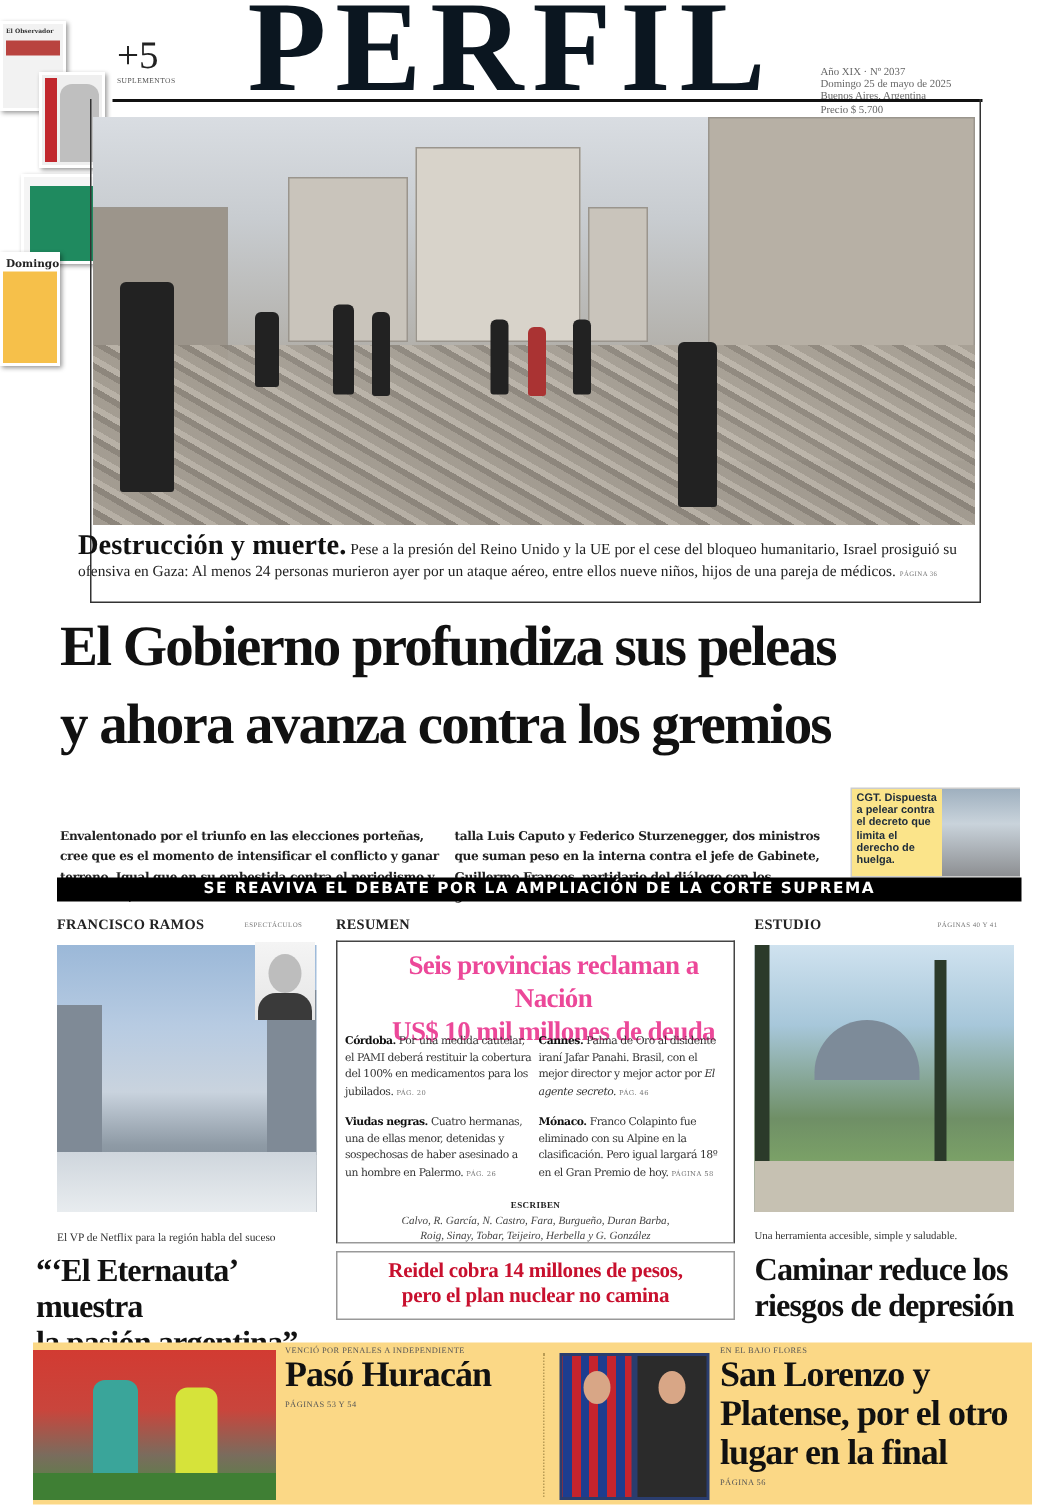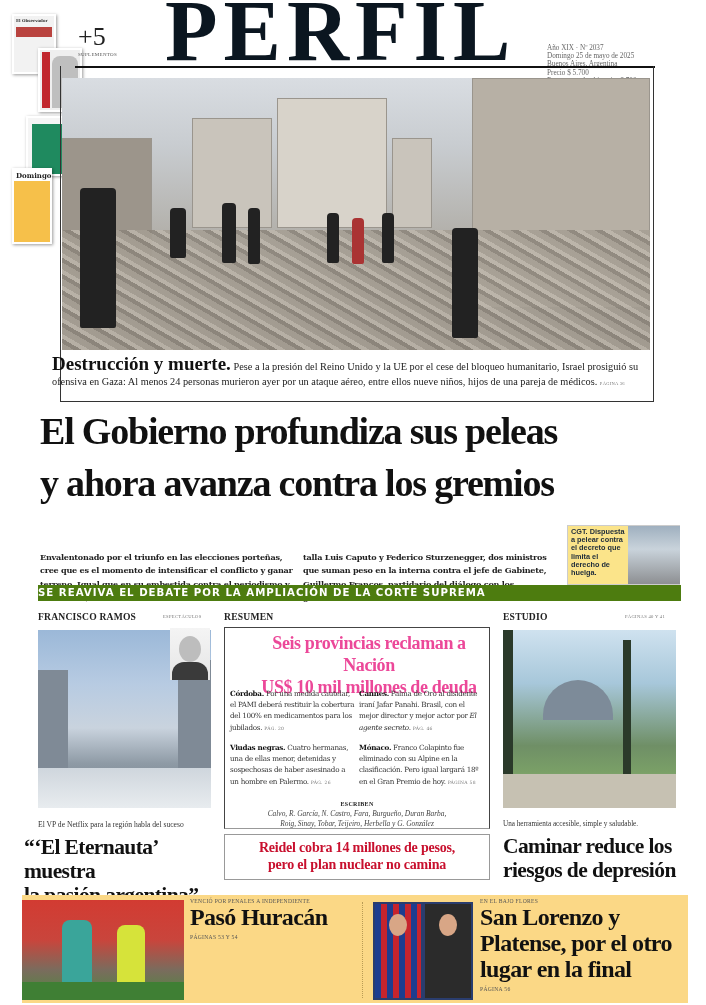--- a/index.html
+++ b/index.html
@@ -1,21 +1,21 @@
 <!DOCTYPE html>
 <html><head>
 <meta charset="utf-8">
 <style>
   * { box-sizing: border-box; margin: 0; padding: 0; }
   html, body { width: 706px; height: 1005px; background: #fff; overflow: hidden; }
   body { position: relative; font-family: "DejaVu Serif", serif; color: #111; }
   .abs { position: absolute; }
 
   
-  .supp-stack { left: 12px; top: 10px; width: 75px; height: 240px; }
+  .supp-stack { left: 0; top: 10px; width: 75px; height: 240px; }
   .mini { position: absolute; border: 2px solid #fff; box-shadow: 1px 1px 3px rgba(0,0,0,.4); }
   .plus5 { left: 78px; top: 24px; font-family: "Liberation Serif", serif; font-size: 26px; line-height: 26px; color: #222; }
   .supl { left: 78px; top: 52px; font-size: 5px; letter-spacing: .3px; color: #555; font-family: "Liberation Serif", serif; }
   .logo { left: 165px; top: -12px; font-family: "Liberation Serif", serif; font-weight: bold; font-size: 86px; line-height: 86px; letter-spacing: 6px; color: #0b1620; }
   .meta { left: 547px; top: 24px; font-family: "Liberation Serif", serif; font-size: 7.2px; line-height: 8.2px; color: #666; margin-top: 20px; }
   .mast-rule { left: 75px; top: 66px; width: 580px; height: 1.5px; background: #111; }
 
   
   .hero-box { left: 60px; top: 66px; width: 594px; height: 336px; border: 1px solid #333; border-top: none; }
   .hero-photo { left: 62px; top: 78px; width: 588px; height: 272px; overflow: hidden;
@@ -29,22 +29,22 @@
   .pg { font-size: 4.5px; color: #777; letter-spacing: .3px; }
 
   
   .main-head { left: 40px; top: 405px; width: 650px; font-family: "Liberation Serif", serif; font-weight: bold; font-size: 38px; line-height: 52px; letter-spacing: -1.2px; color: #111; }
   .lede { top: 551px; width: 262px; font-family: "DejaVu Serif", serif; font-weight: bold; font-size: 8.1px; line-height: 13.3px; color: #222; letter-spacing: -.25px; }
   .cgt { left: 567px; top: 525px; width: 113px; height: 60px; border: 1px solid #ccc; }
   .cgt-text { position: absolute; left: 0; top: 0; width: 60px; height: 58px; background: #fbe48a; padding: 2px 3px;
     font-family: "Liberation Sans", sans-serif; font-weight: bold; font-size: 7.3px; line-height: 8.2px; color: #1d2b3a; }
   .cgt-img { position: absolute; left: 60px; top: 0; width: 52px; height: 58px;
     background: linear-gradient(180deg,#9fb0bf 0%,#c9d3db 40%,#8d8f92 100%); }
-  .redbar { left: 38px; top: 585px; width: 643px; height: 16px; background: #4d7c0f; color: #fff;
-    font-family: "DejaVu Sans", sans-serif; font-weight: bold; font-size: 10.2px; line-height: 16px; letter-spacing: 1px; }
+  .redbar { left: 38px; top: 585px; width: 643px; height: 16px; background: #000000; color: #fff;
+    font-family: "DejaVu Sans", sans-serif; font-weight: bold; font-size: 10.2px; line-height: 16px; text-align: center; letter-spacing: 1px; }
 
   
   .sect { font-family: "Liberation Serif", serif; font-weight: bold; font-size: 9.6px; letter-spacing: .2px; color: #222; }
   .tiny { font-family: "Liberation Serif", serif; font-size: 4.6px; letter-spacing: .3px; color: #777; }
 
   
   .eter-photo { left: 38px; top: 630px; width: 173px; height: 178px; overflow: hidden;
     background: linear-gradient(180deg,#9bb8d8 0%,#b7cbe2 30%,#c9d3de 55%,#8e9aa5 75%,#6e7883 100%); }
   .eter-photo .st { position:absolute; background:#7f8a96; }
   .avatar { left: 170px; top: 628px; width: 40px; height: 52px; background: linear-gradient(180deg,#f4f4f4 0%,#e6e6e6 100%); overflow: hidden; }

